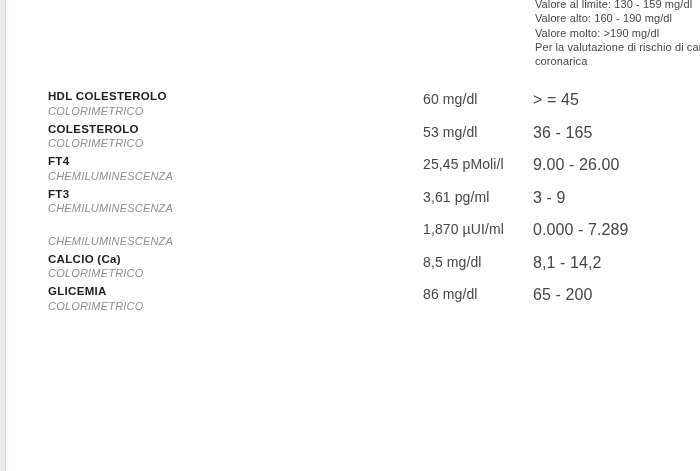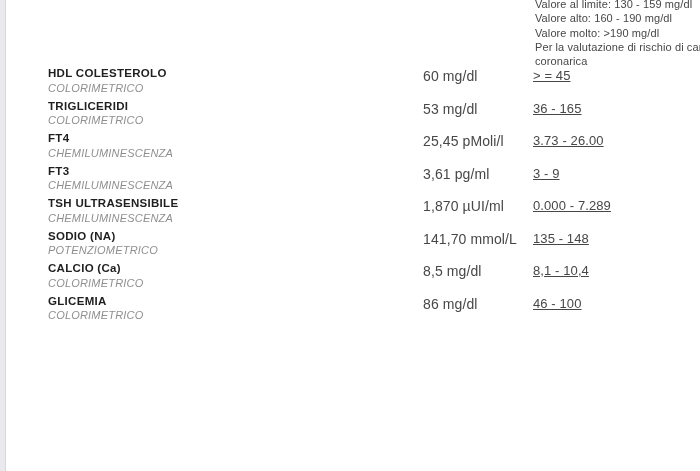--- a/index.html
+++ b/index.html
@@ -31,21 +31,21 @@
     top: -3px;
     font-size: 11px;
     line-height: 14.3px;
     color: #474747;
     white-space: nowrap;
     letter-spacing: 0.1px;
   }
   .rows {
     position: absolute;
     left: 0;
-    top: 67px;
+    top: 90px;
     width: 700px;
   }
   .row {
     position: relative;
     height: 32.5px;
   }
   .tname {
     position: absolute;
     left: 48px; top: 0;
     font-size: 11.5px;
@@ -73,25 +73,24 @@
     position: absolute;
     left: 423px; top: 1px;
     font-size: 14px;
     color: #474747;
     white-space: nowrap;
     letter-spacing: 0.1px;
   }
   .range {
     position: absolute;
     left: 533px; top: 1px;
-    font-size: 13px;
+    font-size: 16px;
     color: #474747;
     white-space: nowrap;
     letter-spacing: 0.1px;
-    text-decoration: underline;
   }
 </style>
 </head>
 <body>
 
 <div class="page">
 
   <div class="left-strip"></div>
 
   <div class="header-note">
@@ -106,71 +105,63 @@
 
     <div class="row">
       <div class="tname">HDL COLESTEROLO</div>
       <div class="tmethod">COLORIMETRICO</div>
       <div class="flag"></div>
       <div class="value">60 mg/dl</div>
       <div class="range">&gt; = 45</div>
     </div>
 
     <div class="row">
-      <div class="tname">TRIGLICERIDI</div>
+      <div class="tname">COLESTEROLO</div>
       <div class="tmethod">COLORIMETRICO</div>
       <div class="flag"></div>
       <div class="value">53 mg/dl</div>
       <div class="range">36 - 165</div>
     </div>
 
 
     <div class="row">
       <div class="tname">FT4</div>
       <div class="tmethod">CHEMILUMINESCENZA</div>
       <div class="flag"></div>
       <div class="value">25,45 pMoli/l</div>
-      <div class="range">3.73 - 26.00</div>
+      <div class="range">9.00 - 26.00</div>
     </div>
 
     <div class="row">
       <div class="tname">FT3</div>
       <div class="tmethod">CHEMILUMINESCENZA</div>
       <div class="flag"></div>
       <div class="value">3,61 pg/ml</div>
       <div class="range">3 - 9</div>
     </div>
 
     <div class="row">
-      <div class="tname">TSH ULTRASENSIBILE</div>
       <div class="tmethod">CHEMILUMINESCENZA</div>
       <div class="flag"></div>
       <div class="value">1,870 µUI/ml</div>
       <div class="range">0.000 - 7.289</div>
     </div>
 
-    <div class="row">
-      <div class="tname">SODIO (NA)</div>
-      <div class="tmethod">POTENZIOMETRICO</div>
-      <div class="flag"></div>
-      <div class="value">141,70 mmol/L</div>
-      <div class="range">135 - 148</div>
-    </div>
 
     <div class="row">
       <div class="tname">CALCIO (Ca)</div>
       <div class="tmethod">COLORIMETRICO</div>
       <div class="flag"></div>
       <div class="value">8,5 mg/dl</div>
-      <div class="range">8,1 - 10,4</div>
+      <div class="range">8,1 - 14,2</div>
     </div>
 
     <div class="row">
       <div class="tname">GLICEMIA</div>
       <div class="tmethod">COLORIMETRICO</div>
       <div class="flag"></div>
       <div class="value">86 mg/dl</div>
-      <div class="range">46 - 100</div>
+      <div class="range">65 - 200</div>
     </div>
 
   </div>
 
 </div>
 
 </body></html>

